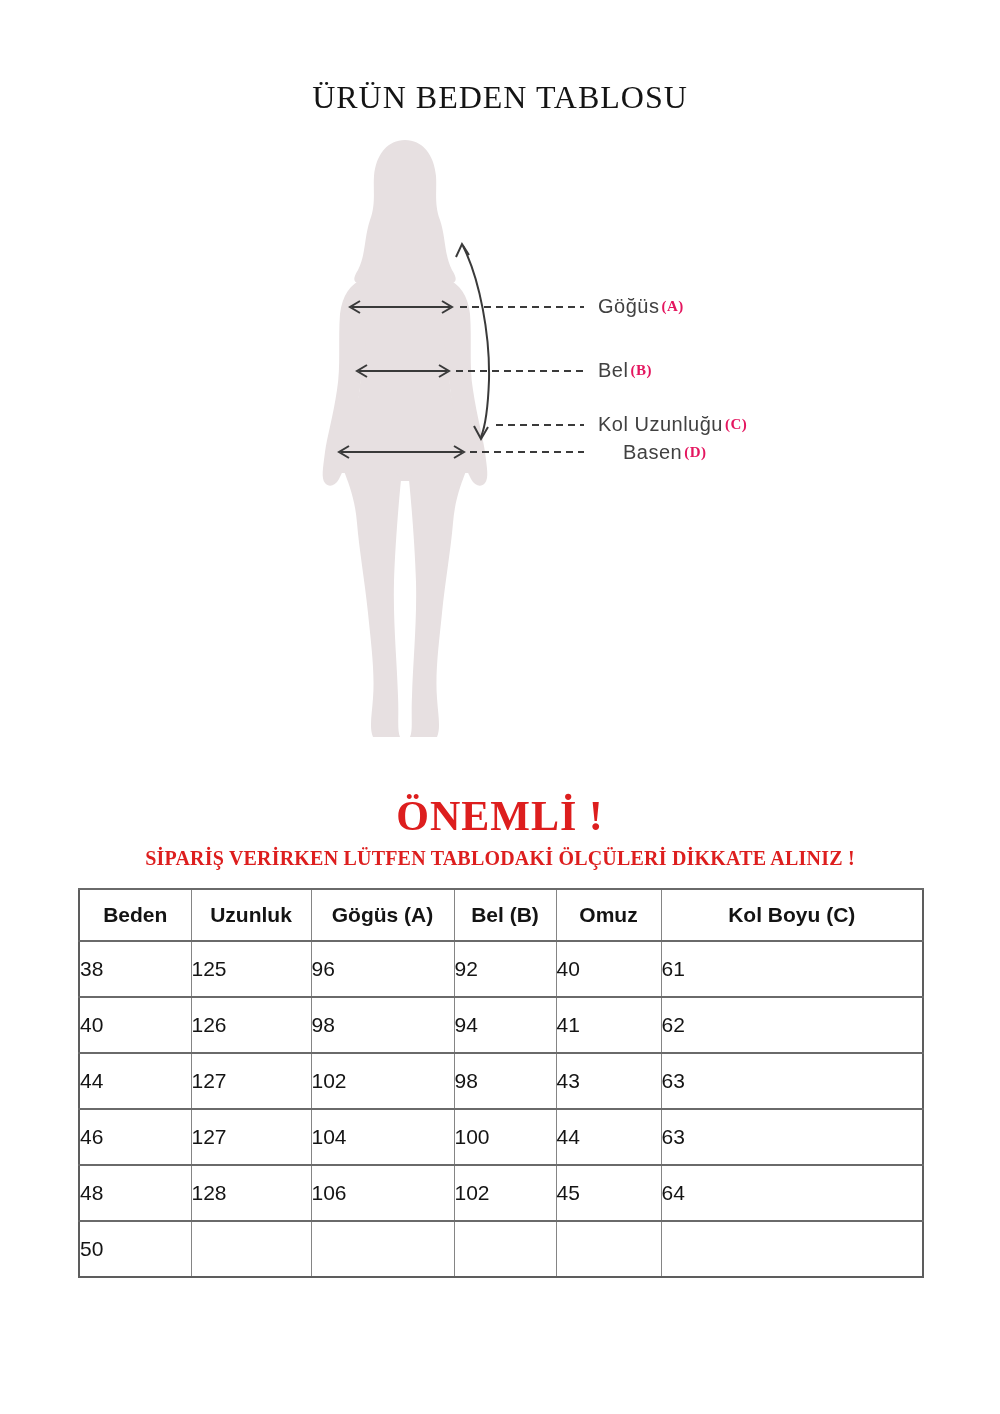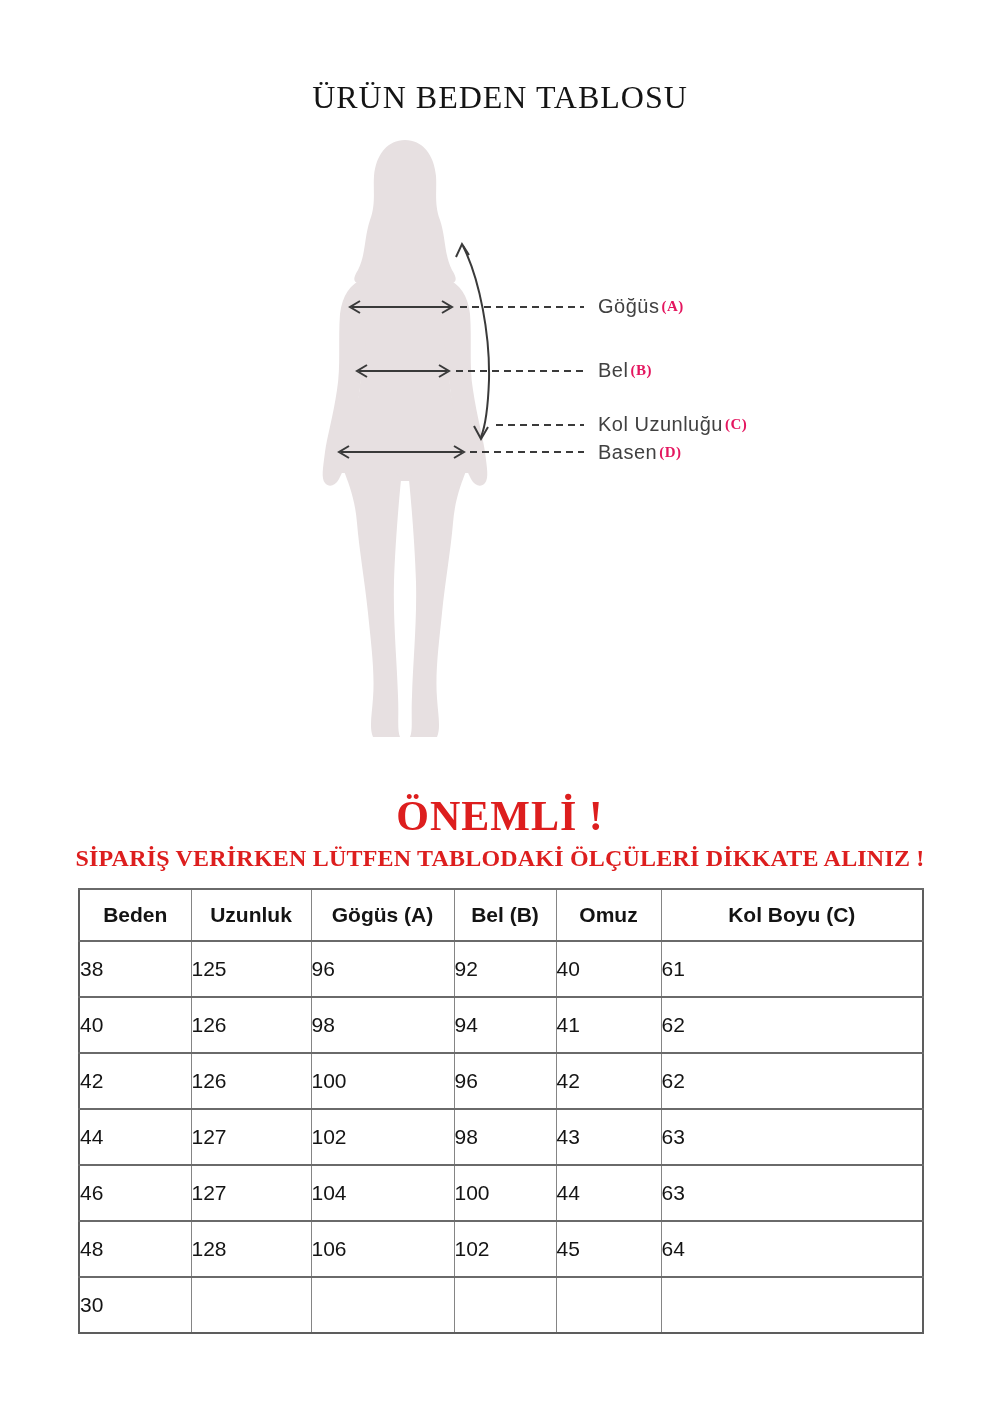--- a/index.html
+++ b/index.html
@@ -19,29 +19,29 @@
     font-family:"Liberation Sans",sans-serif;font-size:20px;color:#414141;
     letter-spacing:0.5px;
   }
   .m-letter{
     font-family:"Liberation Serif",serif;font-weight:bold;font-size:15px;
     color:#e4165f;vertical-align:2px;margin-left:2px;letter-spacing:0.5px;
   }
   .label-gogus{top:165px;}
   .label-bel{top:229px;}
   .label-kol{top:283px;}
-  .label-basen{top:311px;}
+  .label-basen{top:311px;margin-left:25px;}
   .important-heading{
     position:absolute;top:797px;left:0;width:100%;text-align:center;
     font-family:"Liberation Serif",serif;font-weight:bold;font-size:42px;line-height:38px;
     color:#dd1e1e;letter-spacing:1px;
   }
   .warning-line{
     position:absolute;top:843px;left:0;width:100%;text-align:center;
-    font-family:"Liberation Serif",serif;font-weight:bold;font-size:24px;line-height:30px;
+    font-family:"Liberation Serif",serif;font-weight:bold;font-size:20px;line-height:30px;
     color:#dd1e1e;letter-spacing:0.2px;
   }
   table.size-table{
     position:absolute;top:888px;left:78px;width:844px;
     border-collapse:collapse;table-layout:fixed;
     border:2px solid #5d5d5d;
   }
   .size-table th,.size-table td{
     border-left:1px solid #858585;border-right:1px solid #858585;
     border-top:2px solid #6a6a6a;border-bottom:1px solid #858585;
@@ -174,28 +174,20 @@
         </tr>
         <tr>
           <td>40</td>
           <td>126</td>
           <td>98</td>
           <td>94</td>
           <td>41</td>
           <td>62</td>
         </tr>
         <tr>
-          <td>42</td>
-          <td>126</td>
-          <td>100</td>
-          <td>96</td>
-          <td>42</td>
-          <td>62</td>
-        </tr>
-        <tr>
           <td>44</td>
           <td>127</td>
           <td>102</td>
           <td>98</td>
           <td>43</td>
           <td>63</td>
         </tr>
         <tr>
           <td>46</td>
           <td>127</td>
@@ -206,21 +198,21 @@
         </tr>
         <tr>
           <td>48</td>
           <td>128</td>
           <td>106</td>
           <td>102</td>
           <td>45</td>
           <td>64</td>
         </tr>
         <tr>
-          <td>30</td>
+          <td>50</td>
           <td></td>
           <td></td>
           <td></td>
           <td></td>
           <td></td>
         </tr>
       </tbody>
   </table>
 
 </div>

